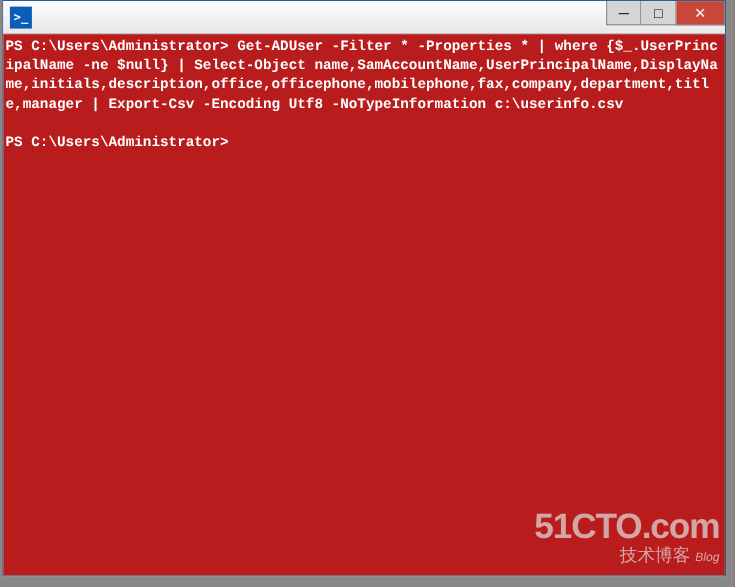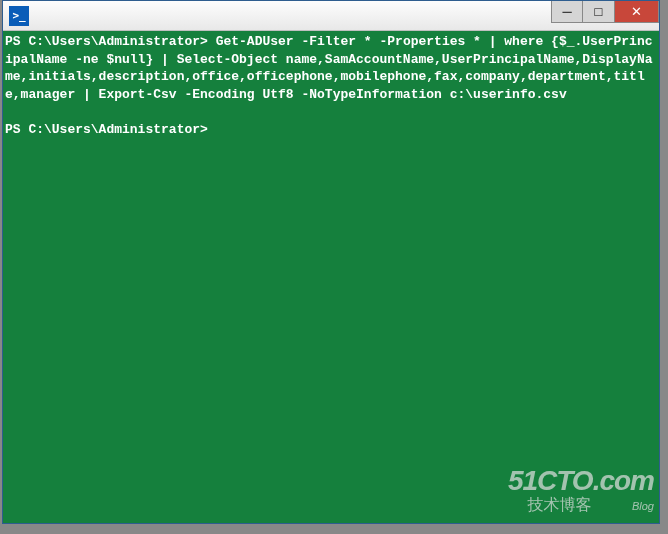--- a/index.html
+++ b/index.html
@@ -81,21 +81,21 @@
       border-left: none;
     }
     .win-btn.close {
       background: #c8473a;
       color: #fff;
       border-left: none;
       width: 44px;
     }
     .terminal {
       flex: 1;
-      background: #15803d;
+      background: #b91c1c;
       color: #fff;
       font-family: Consolas, "Courier New", monospace;
       font-size: 13px;
       font-weight: bold;
       padding: 2px 2px;
       white-space: pre-wrap;
       word-break: break-all;
       line-height: 1.35;
       overflow: hidden;
     }
@@ -105,34 +105,32 @@
       position: absolute;
       right: 14px;
       bottom: 18px;
       color: #e0e0e0;
       font-family: Arial, sans-serif;
       text-align: right;
       opacity: 0.7;
       pointer-events: none;
     }
     .watermark .wm-main {
-      font-size: 28px;
-      font-style: italic;
+      font-size: 32px;
       font-weight: bold;
       letter-spacing: -1px;
     }
     .watermark .wm-sub {
       font-size: 16px;
       font-family: "Microsoft YaHei","SimHei",sans-serif;
       margin-top: -2px;
     }
     .watermark .wm-blog {
       font-size: 11px;
       font-style: italic;
-      margin-left: 36px;
     }
   </style>
 </head>
 <body>
 
 <div class="window">
   <div class="titlebar">
     <div class="title-icon">&gt;_</div>
     <div class="window-controls">
       <div class="win-btn minimize">─</div>

